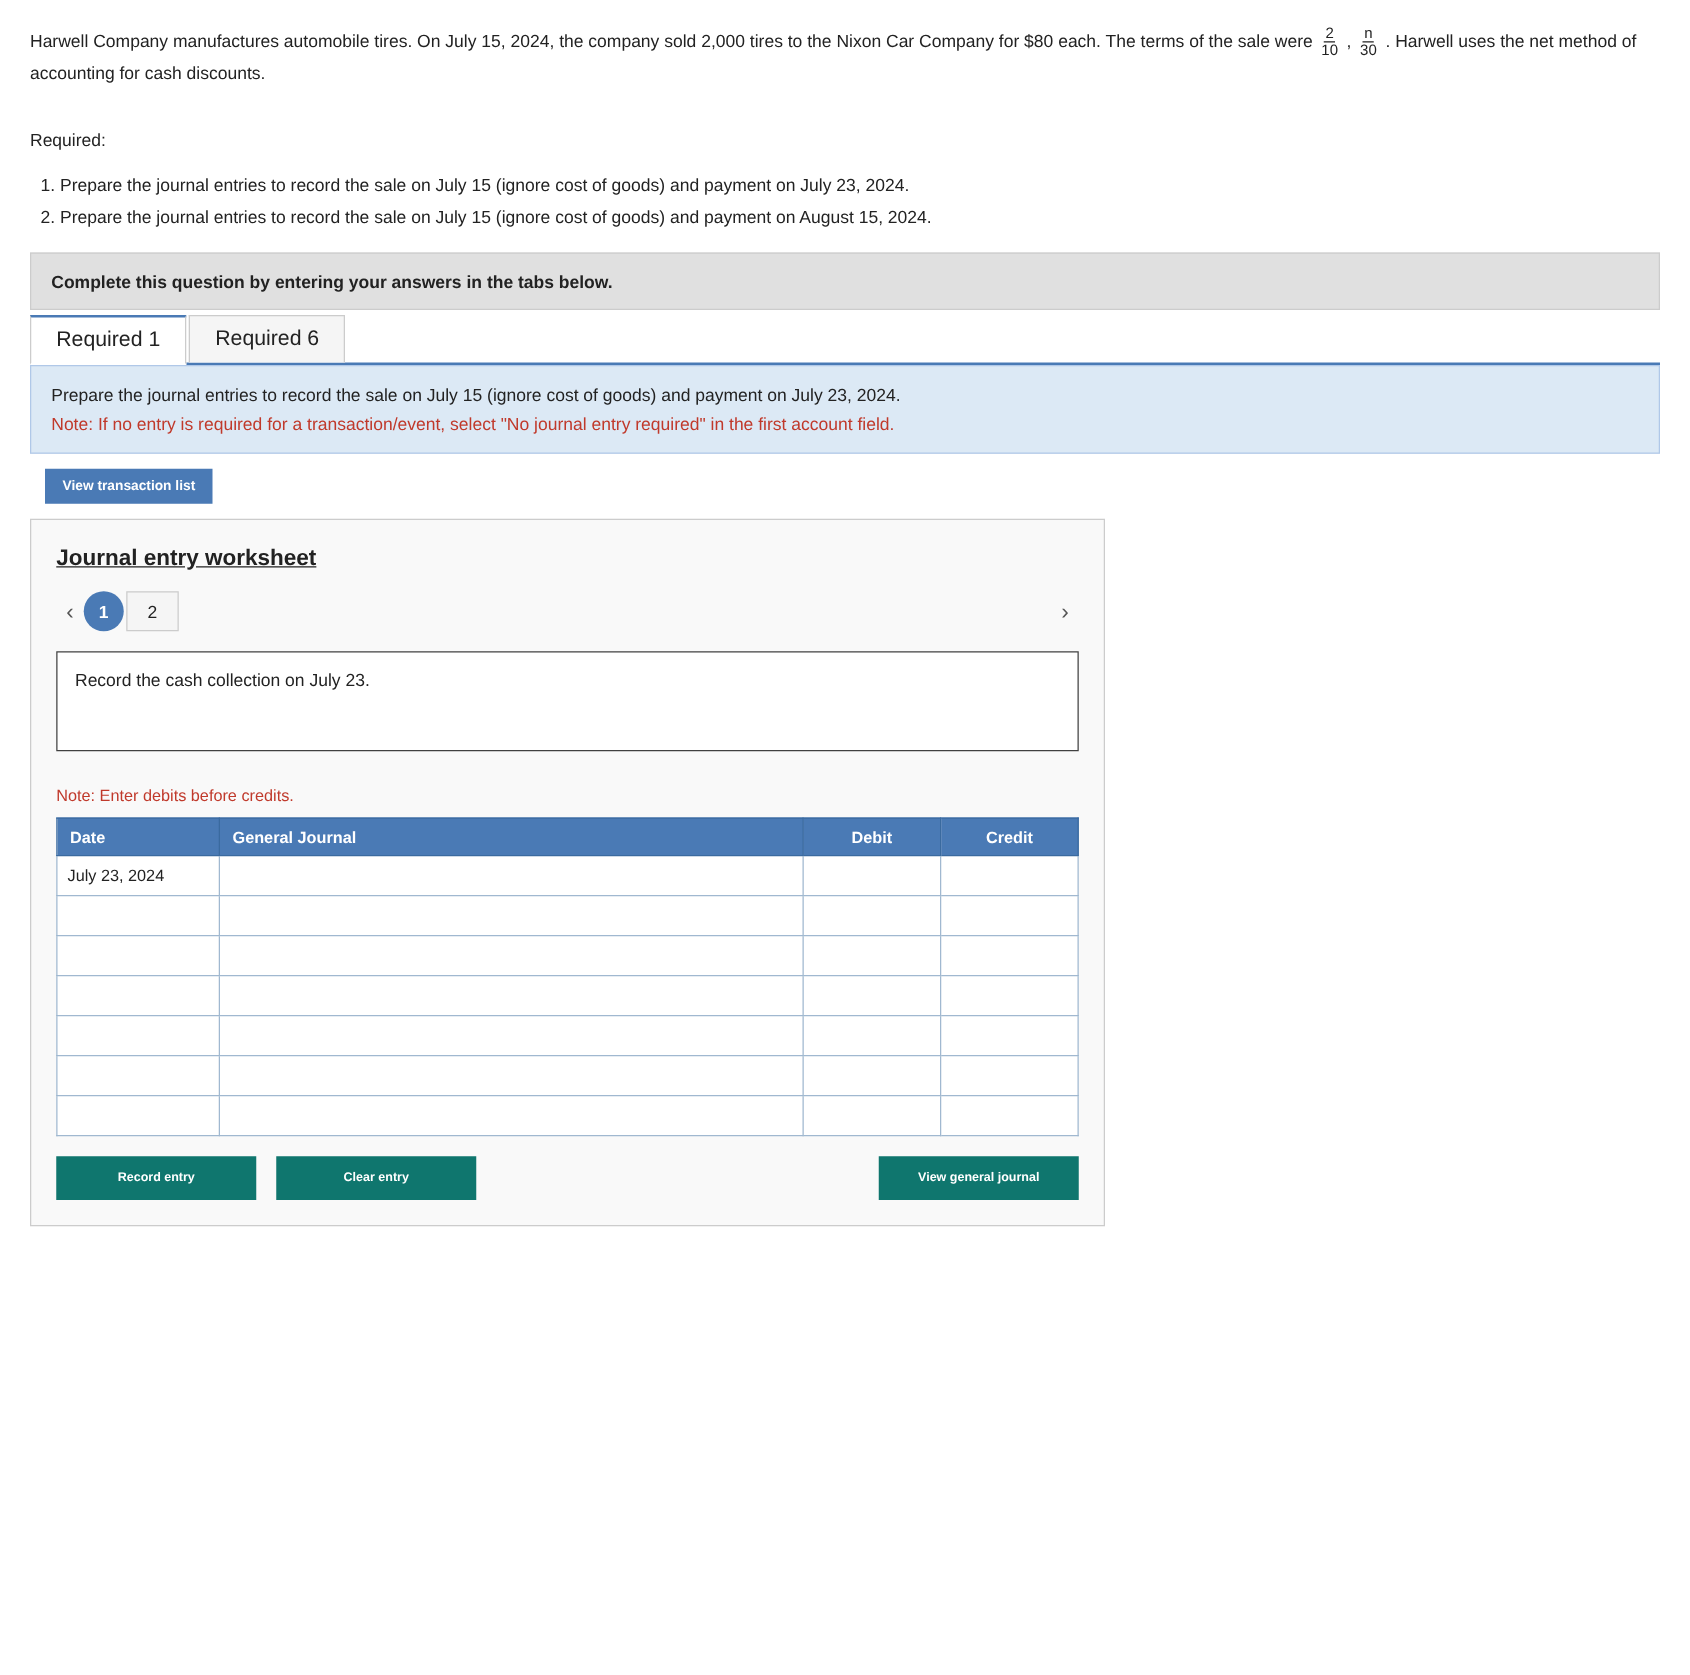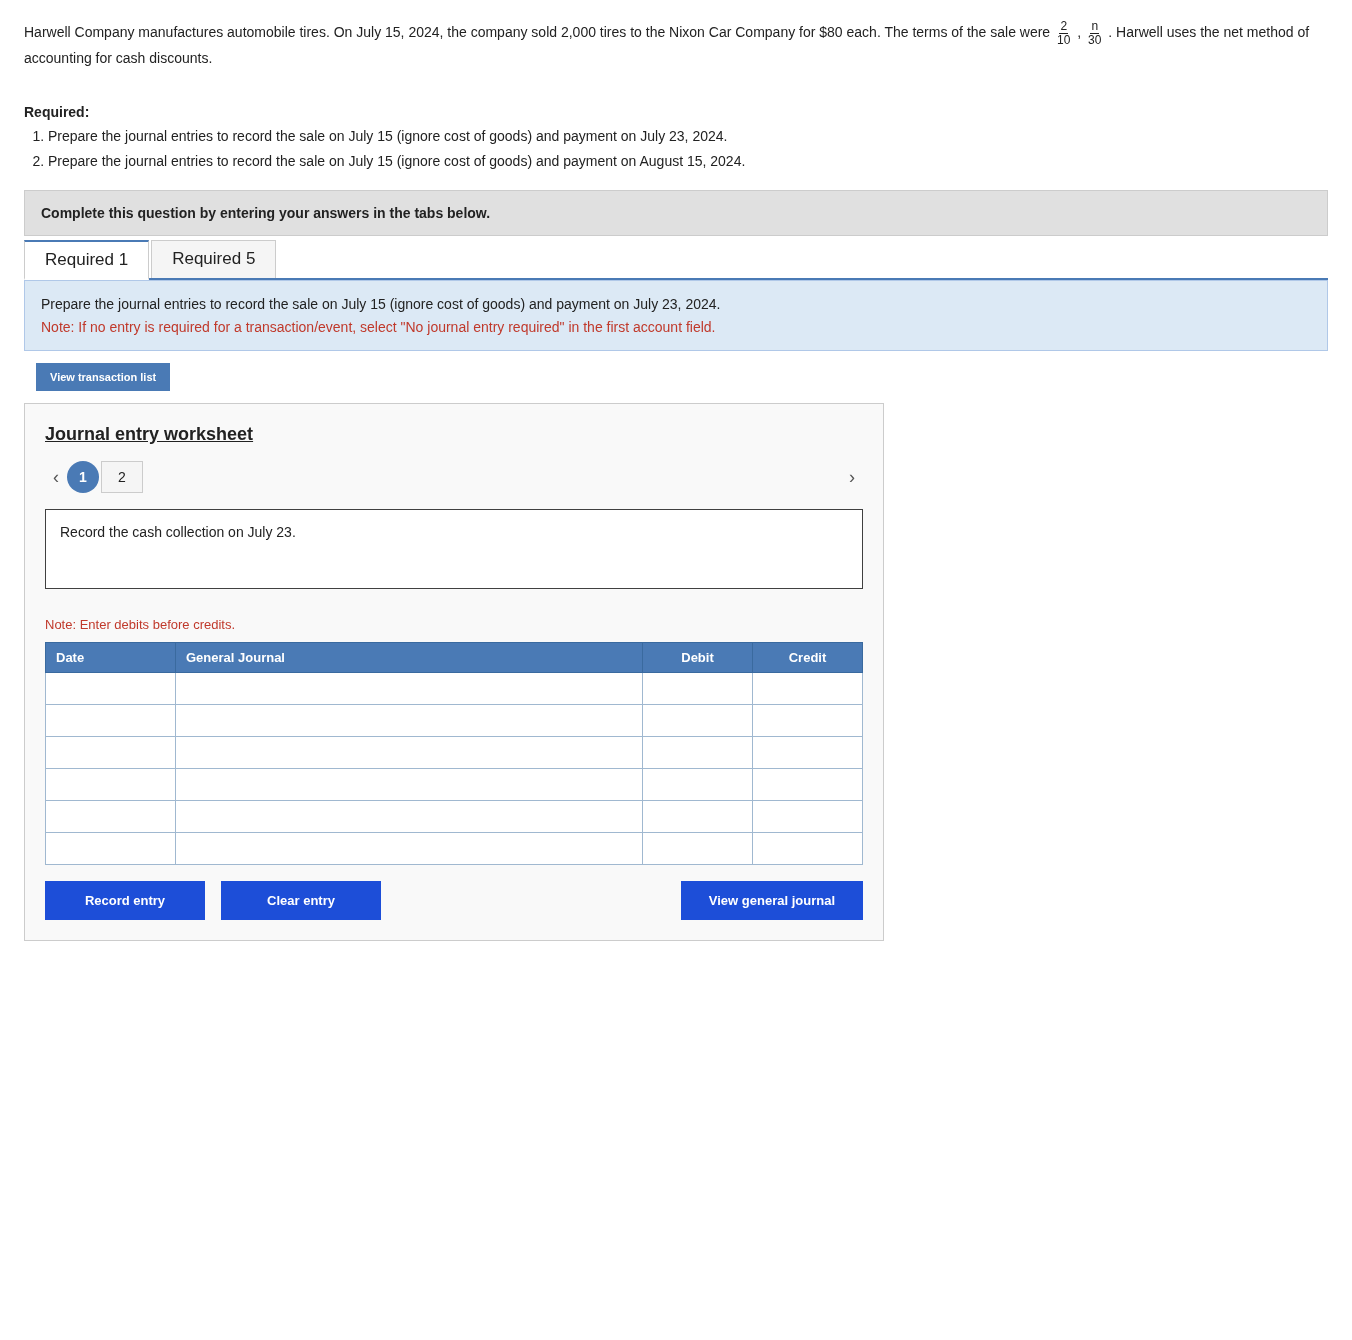--- a/index.html
+++ b/index.html
@@ -11,22 +11,22 @@
       padding: 20px 24px;
       max-width: 1352px;
     }
 
     .problem-text {
       margin-bottom: 18px;
       line-height: 1.6;
     }
 
     .required-label {
-      font-weight: bold;
-      margin-bottom: 4px;
+      font-weight: normal;
+      margin-bottom: 16px;
     }
 
     .required-list {
       margin-left: 24px;
       margin-bottom: 16px;
       line-height: 1.8;
     }
 
     .instruction-box {
       background: #e0e0e0;
@@ -211,25 +211,25 @@
     .col-debit { width: 110px; }
     .col-credit { width: 110px; }
 
     .bottom-buttons {
       display: flex;
       gap: 16px;
       align-items: center;
     }
 
     .btn-action {
-      background: #1d4ed8;
+      background: #0f766e;
       color: #fff;
       border: none;
       padding: 12px 28px;
-      font-size: 13px;
+      font-size: 10px;
       font-weight: bold;
       cursor: pointer;
       min-width: 160px;
     }
 
     .btn-action.right {
       margin-left: auto;
     }
 
     .fraction {
@@ -272,21 +272,21 @@
 </ol>
 
 
 <div class="instruction-box">
   <span>Complete this question by entering your answers in the tabs below.</span>
 </div>
 
 
 <div class="tabs-container">
   <div class="tab active">Required 1</div>
-  <div class="tab">Required 5</div>
+  <div class="tab">Required 6</div>
 </div>
 
 
 <div class="blue-info-box">
   <span>Prepare the journal entries to record the sale on July 15 (ignore cost of goods) and payment on July 23, 2024.</span><br>
   <span class="note-red">Note: If no entry is required for a transaction/event, select "No journal entry required" in the first account field.</span>
 </div>
 
 
 <button class="view-transaction-btn">View transaction list</button>
@@ -311,20 +311,26 @@
   <table class="journal-table">
     <thead>
       <tr>
         <th class="col-date">Date</th>
         <th class="col-journal">General Journal</th>
         <th class="col-debit center">Debit</th>
         <th class="col-credit center">Credit</th>
       </tr>
     </thead>
     <tbody id="journal-tbody">
+    <tr>
+          <td class="date-cell col-date">July 23, 2024</td>
+          <td class="col-journal"><input type="text" style=""></td>
+          <td class="col-debit"><input type="text" style=""></td>
+          <td class="col-credit"><input type="text" style=""></td>
+        </tr>
         <tr>
           <td class="date-cell col-date"></td>
           <td class="col-journal"><input type="text" style=""></td>
           <td class="col-debit"><input type="text" style=""></td>
           <td class="col-credit"><input type="text" style=""></td>
         </tr>
         <tr>
           <td class="date-cell col-date"></td>
           <td class="col-journal"><input type="text" style=""></td>
           <td class="col-debit"><input type="text" style=""></td>

